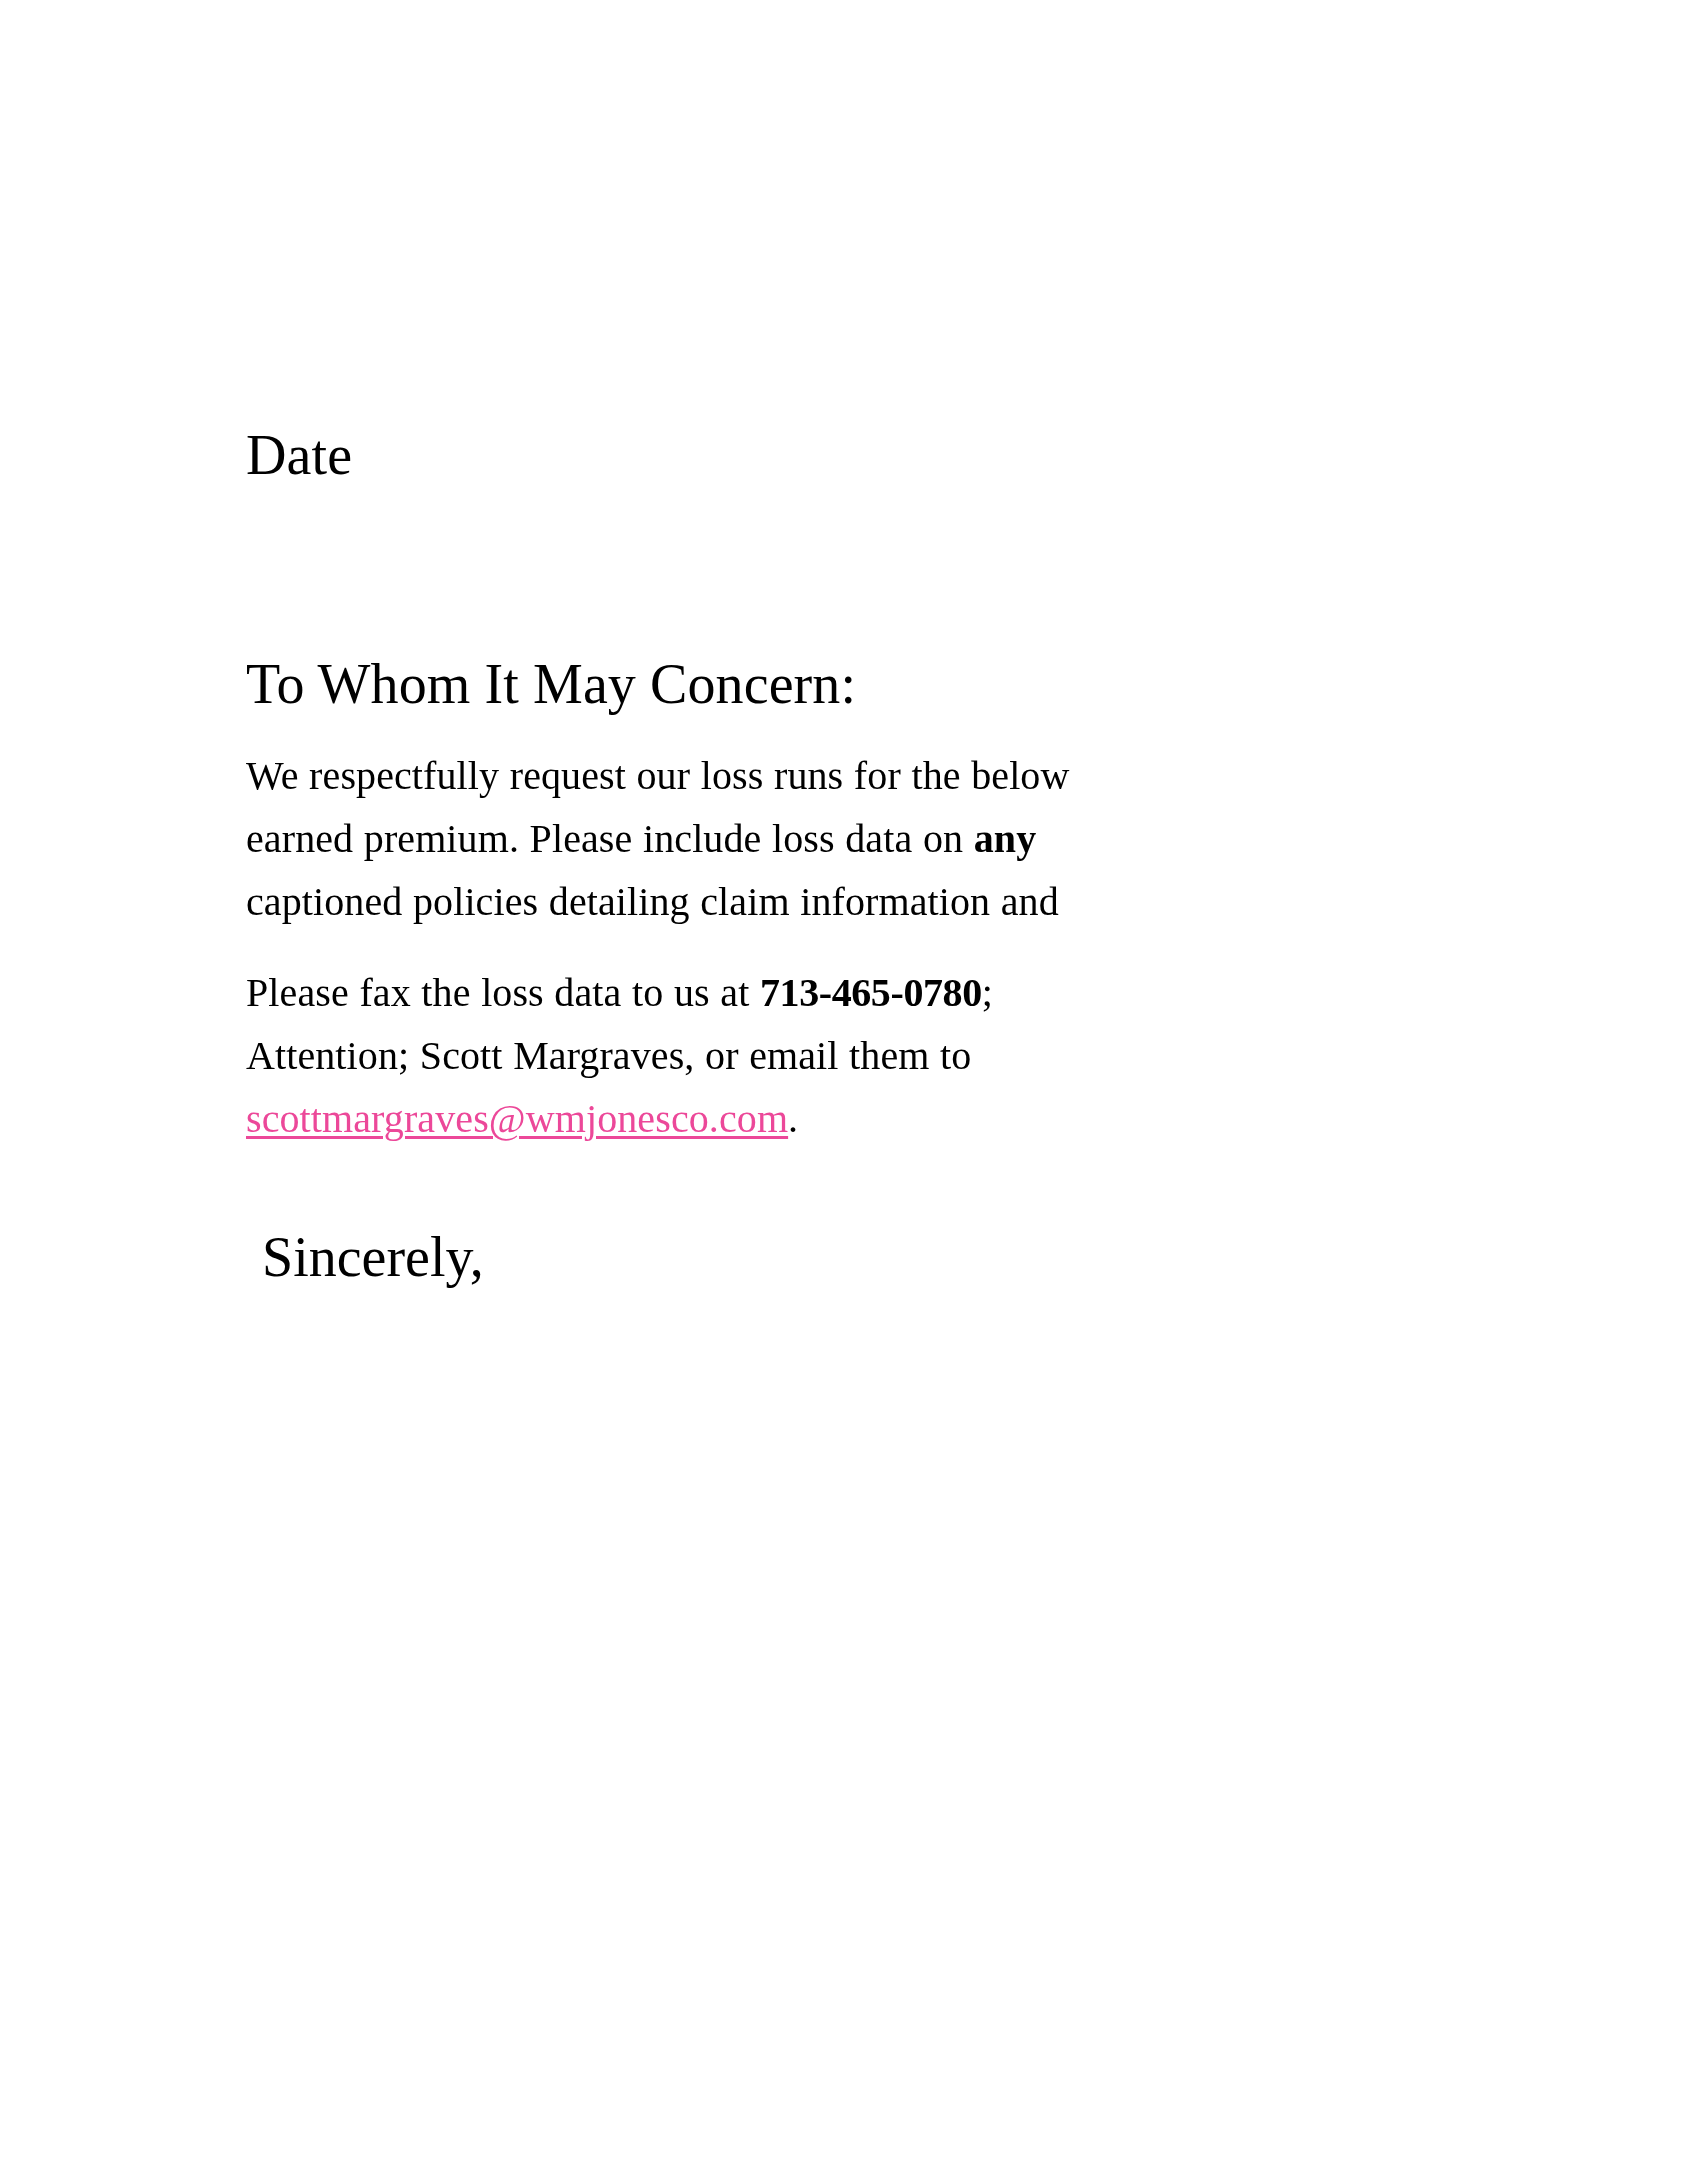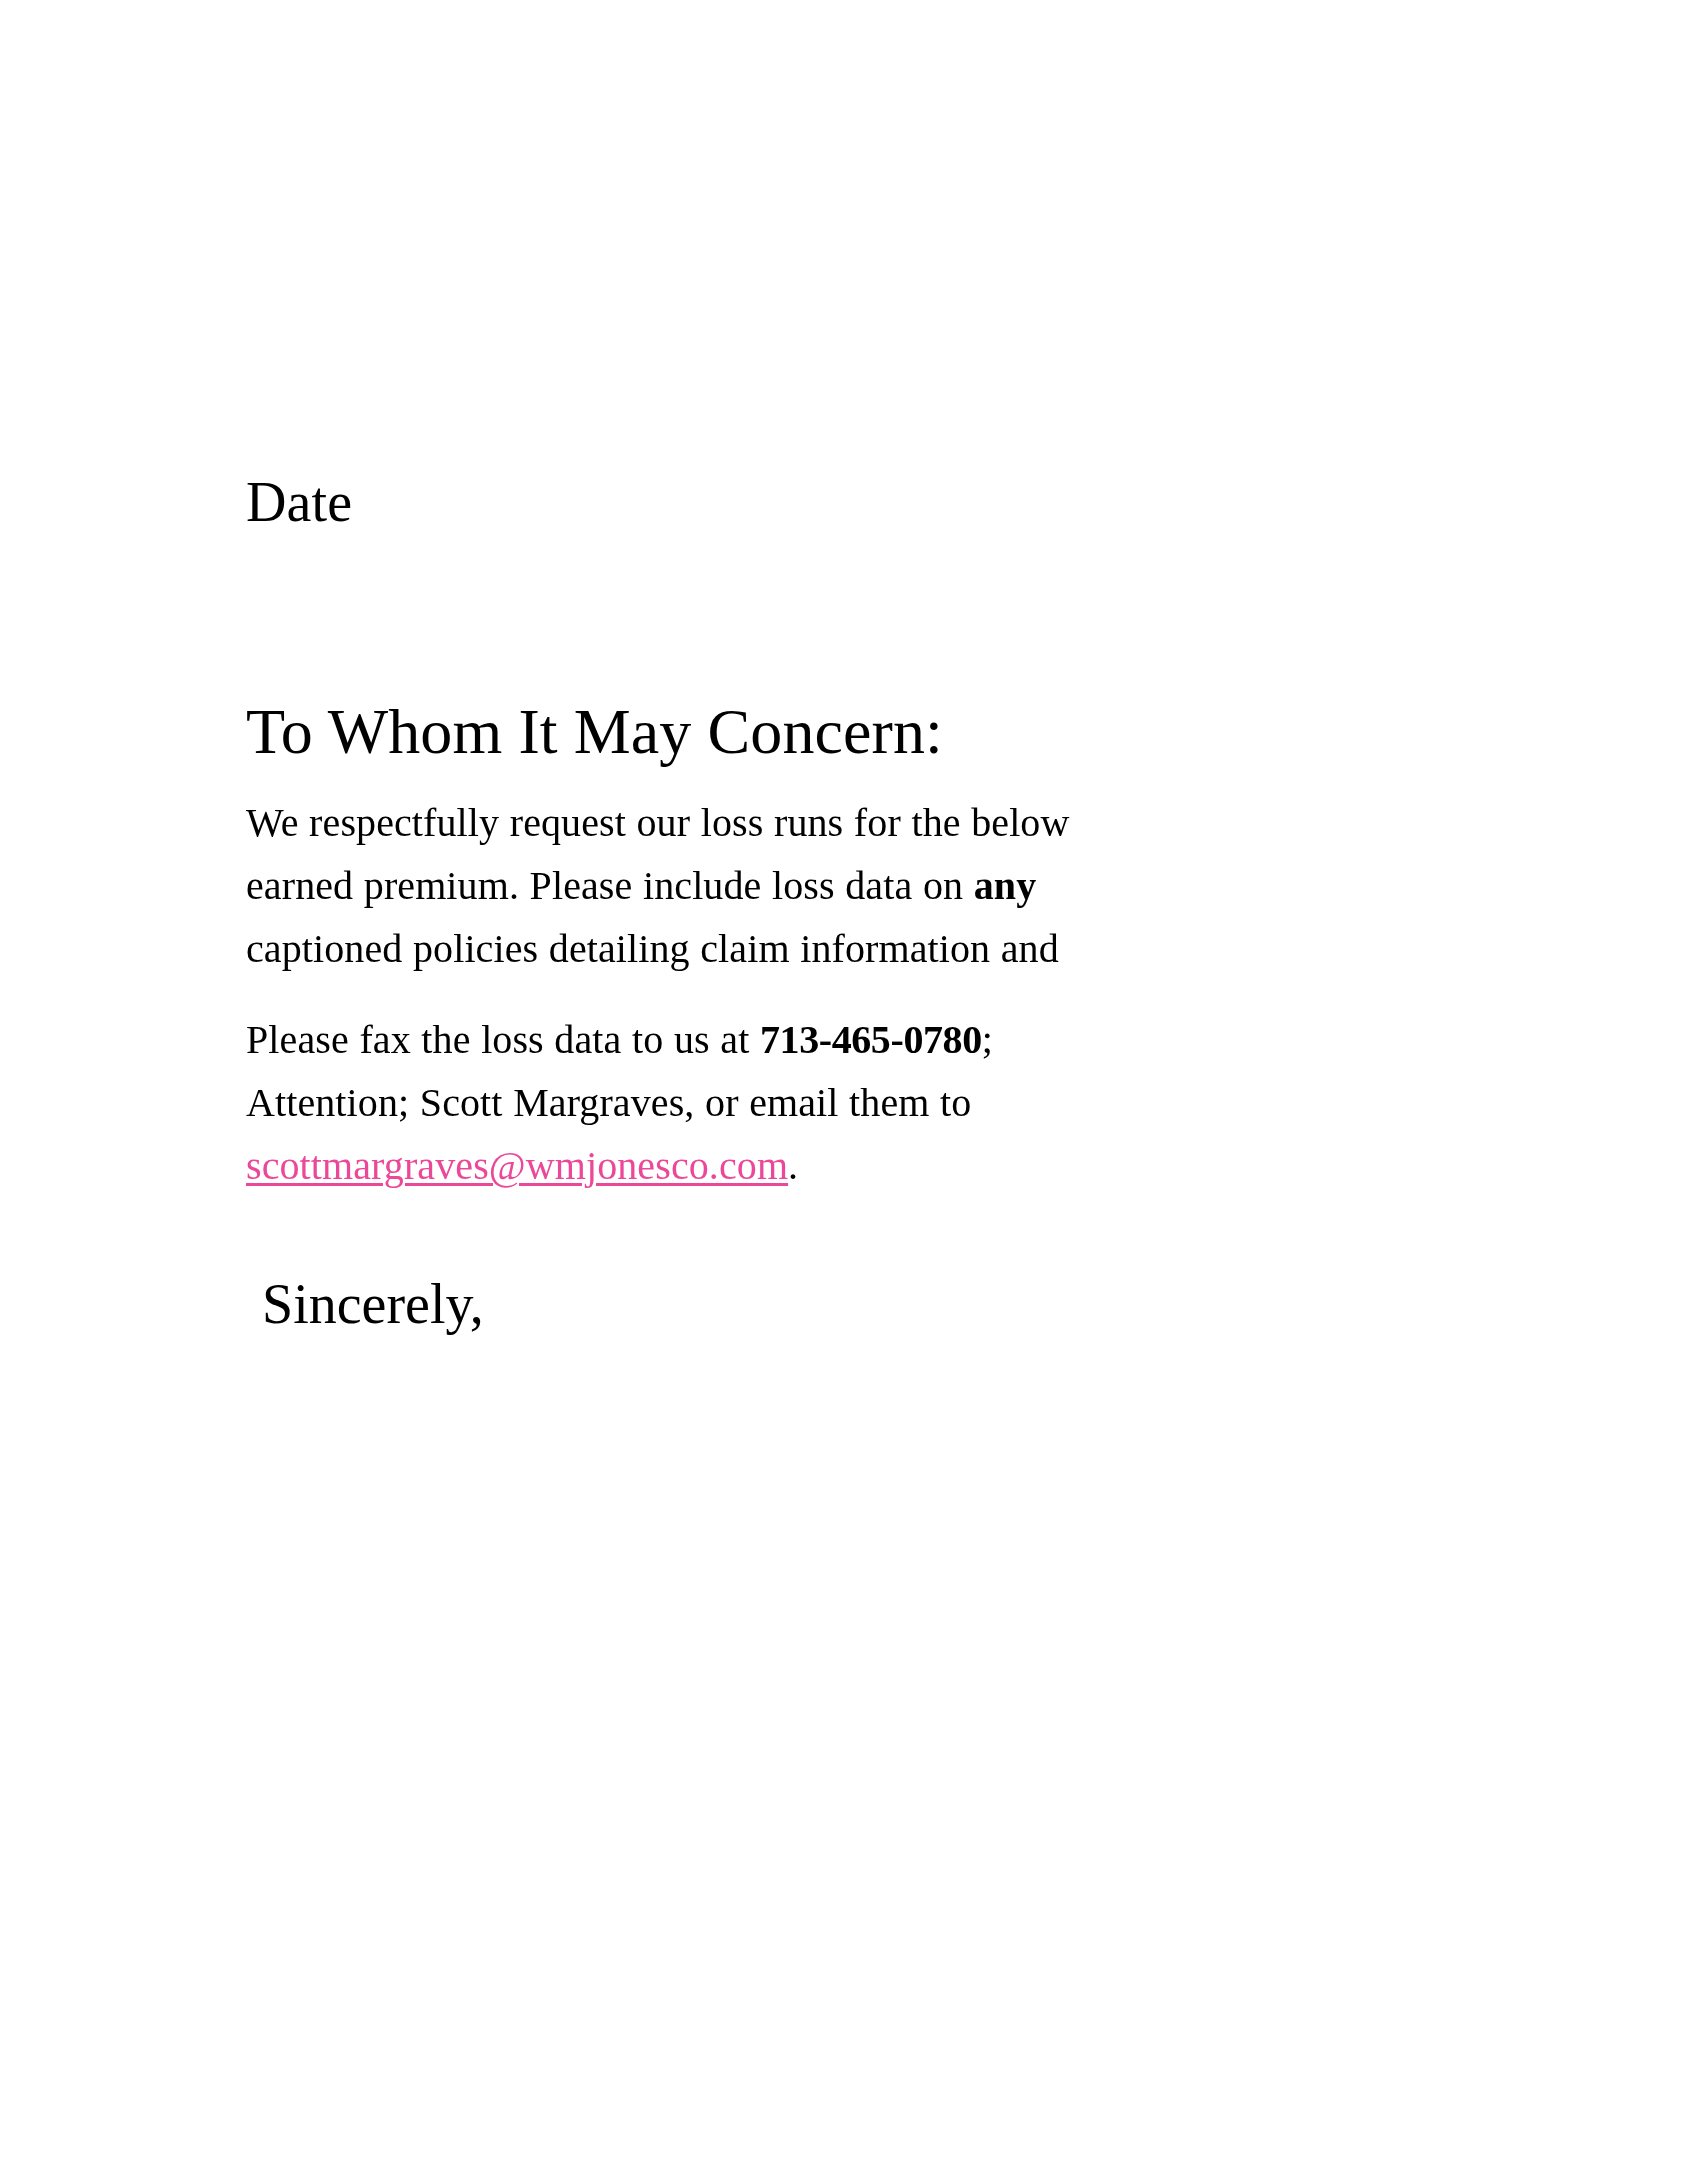--- a/index.html
+++ b/index.html
@@ -21,37 +21,37 @@
     position: relative;
     width: 1683px;
     height: 2178px;
     background: #ffffff;
     box-sizing: border-box;
   }
 
   .letter-body {
     position: absolute;
     left: 246px;
-    top: 471px;
+    top: 424px;
     width: 1148px;
   }
 
   .line-date {
     font-size: 56px;
     line-height: 63px;
     letter-spacing: 0.1px;
     margin: 0;
   }
 
   .spacer-after-date {
     height: 166px;
   }
 
   .salutation {
-    font-size: 64px;
+    font-size: 56px;
     line-height: 63px;
     letter-spacing: 0.1px;
     margin: 0;
     white-space: nowrap;
   }
 
   .para {
     font-size: 40px;
     line-height: 63px;
     letter-spacing: 0.1px;

